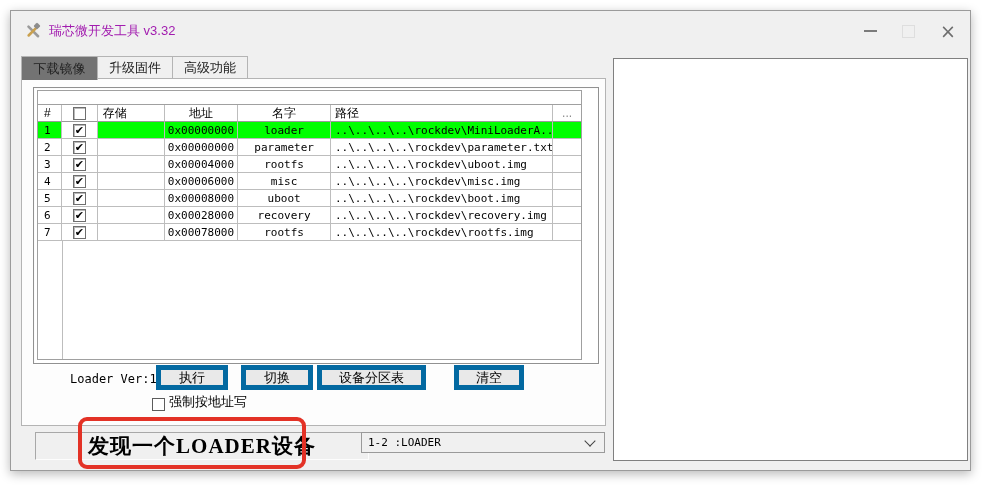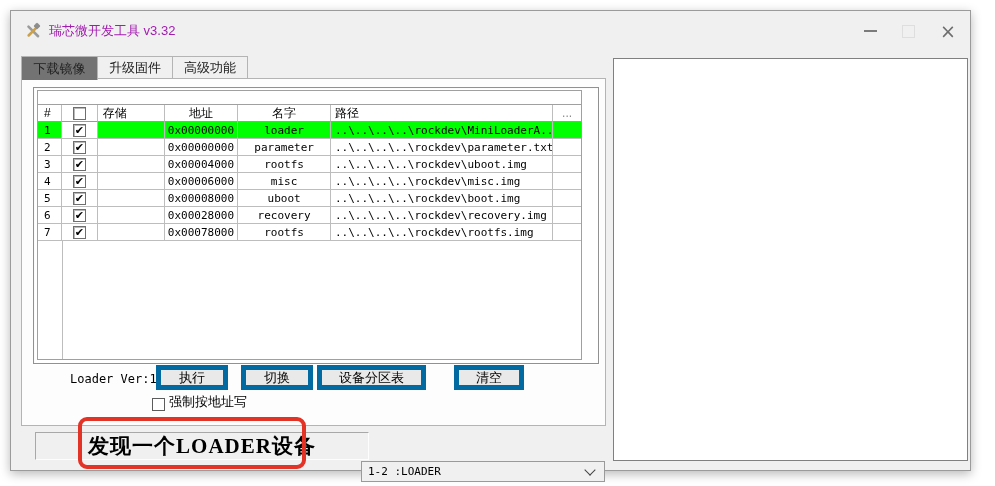--- a/index.html
+++ b/index.html
@@ -104,21 +104,21 @@
     border-bottom:1px solid #fdfdfd;border-right:1px solid #fdfdfd;
     display:flex;align-items:center;justify-content:center;
   }
   .status-text{
     font-family:"Liberation Serif", serif;font-weight:bold;font-size:21px;color:#000;
     letter-spacing:1px;white-space:nowrap;
   }
   .device-select{
     position:absolute;left:350px;top:421px;width:244px;height:21px;box-sizing:border-box;
     background:#f0f0f0;border:1px solid #9a9a9a;
-    display:flex;align-items:center;z-index:2;margin-top:29px;
+    display:flex;align-items:center;z-index:2;
   }
   .device-select-text{
     flex:1;padding-left:6px;font-family:"DejaVu Sans Mono", monospace;font-size:11px;color:#000;
   }
   .chev{
     width:7px;height:7px;border-right:1px solid #444;border-bottom:1px solid #444;
     transform:rotate(45deg);margin-right:10px;margin-top:-4px;
   }
   
   .log-panel{

